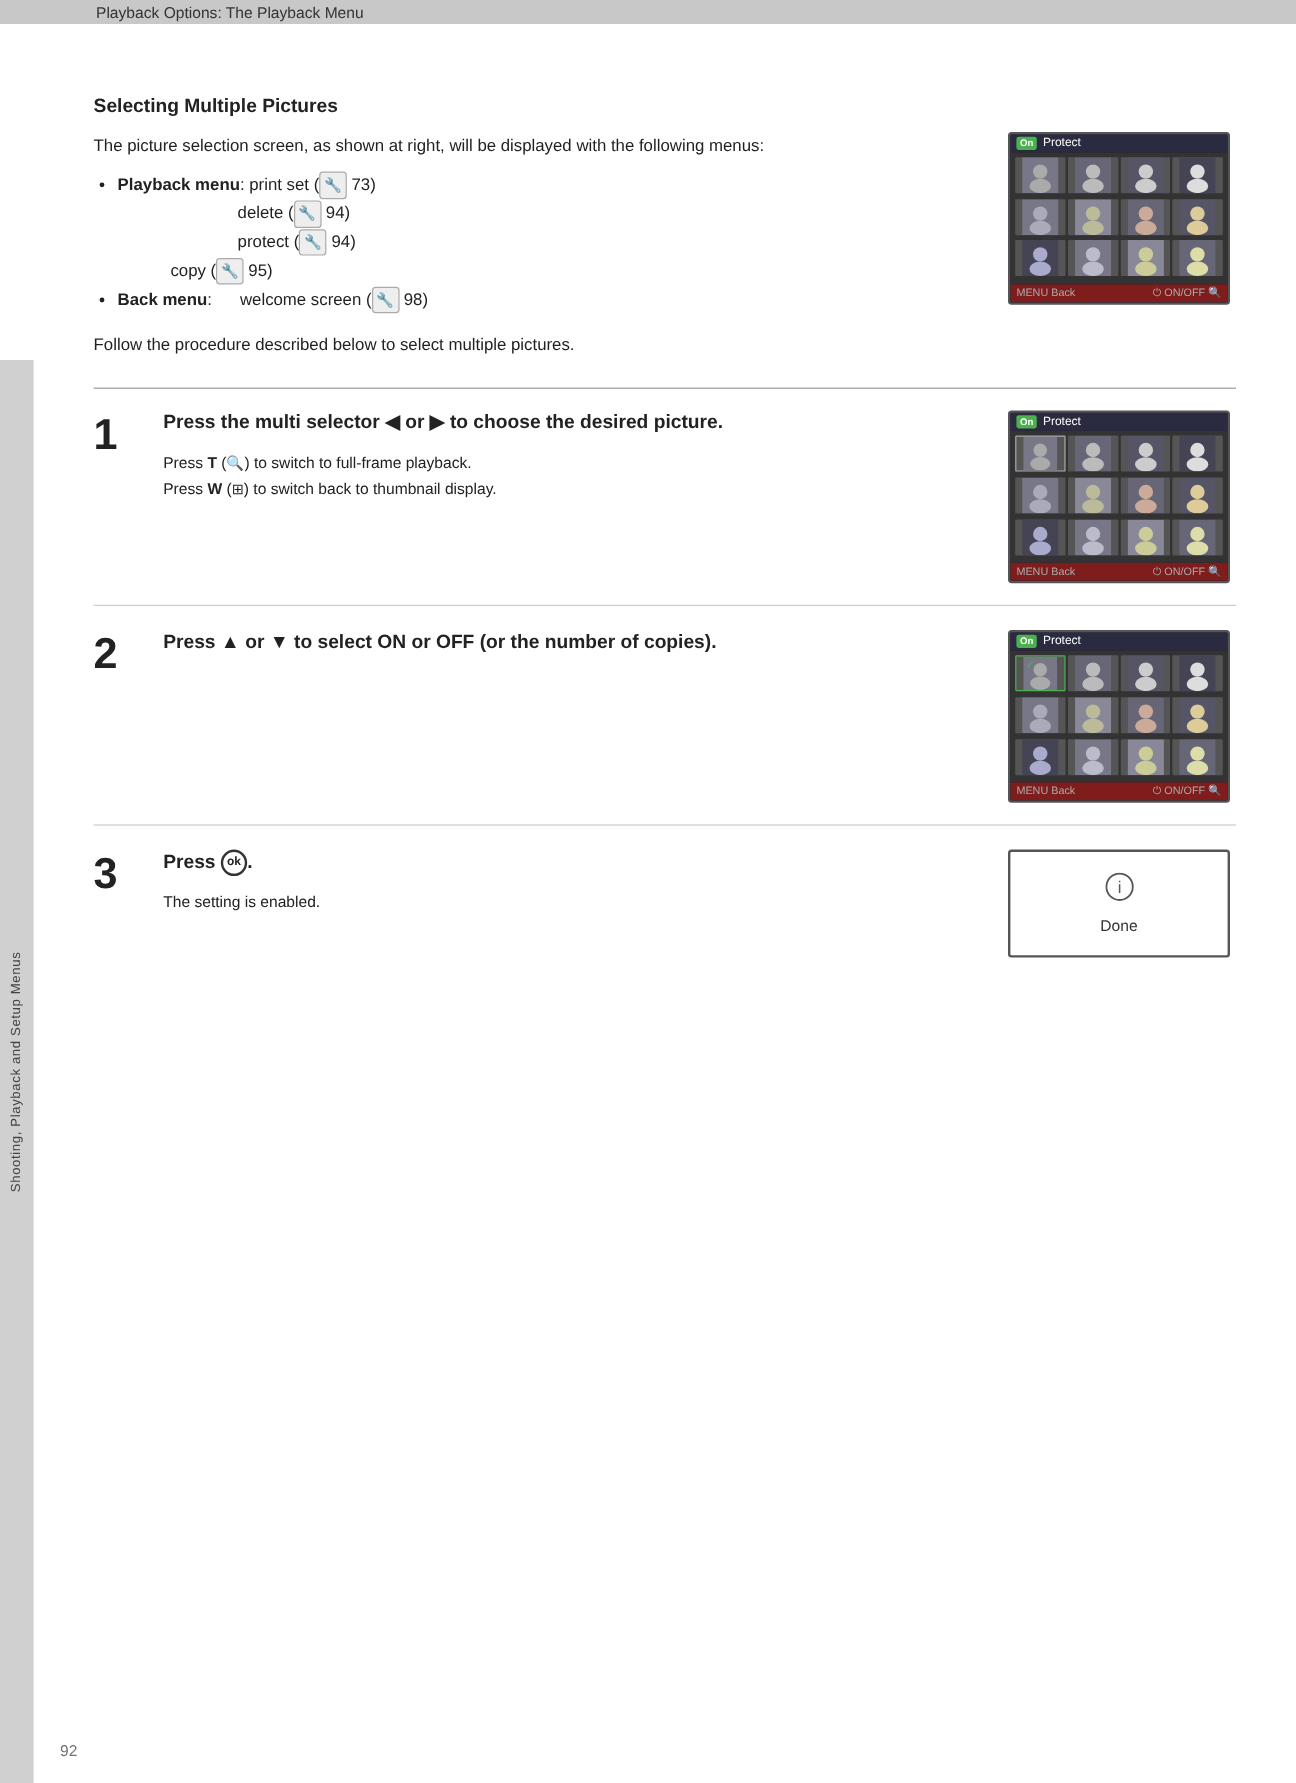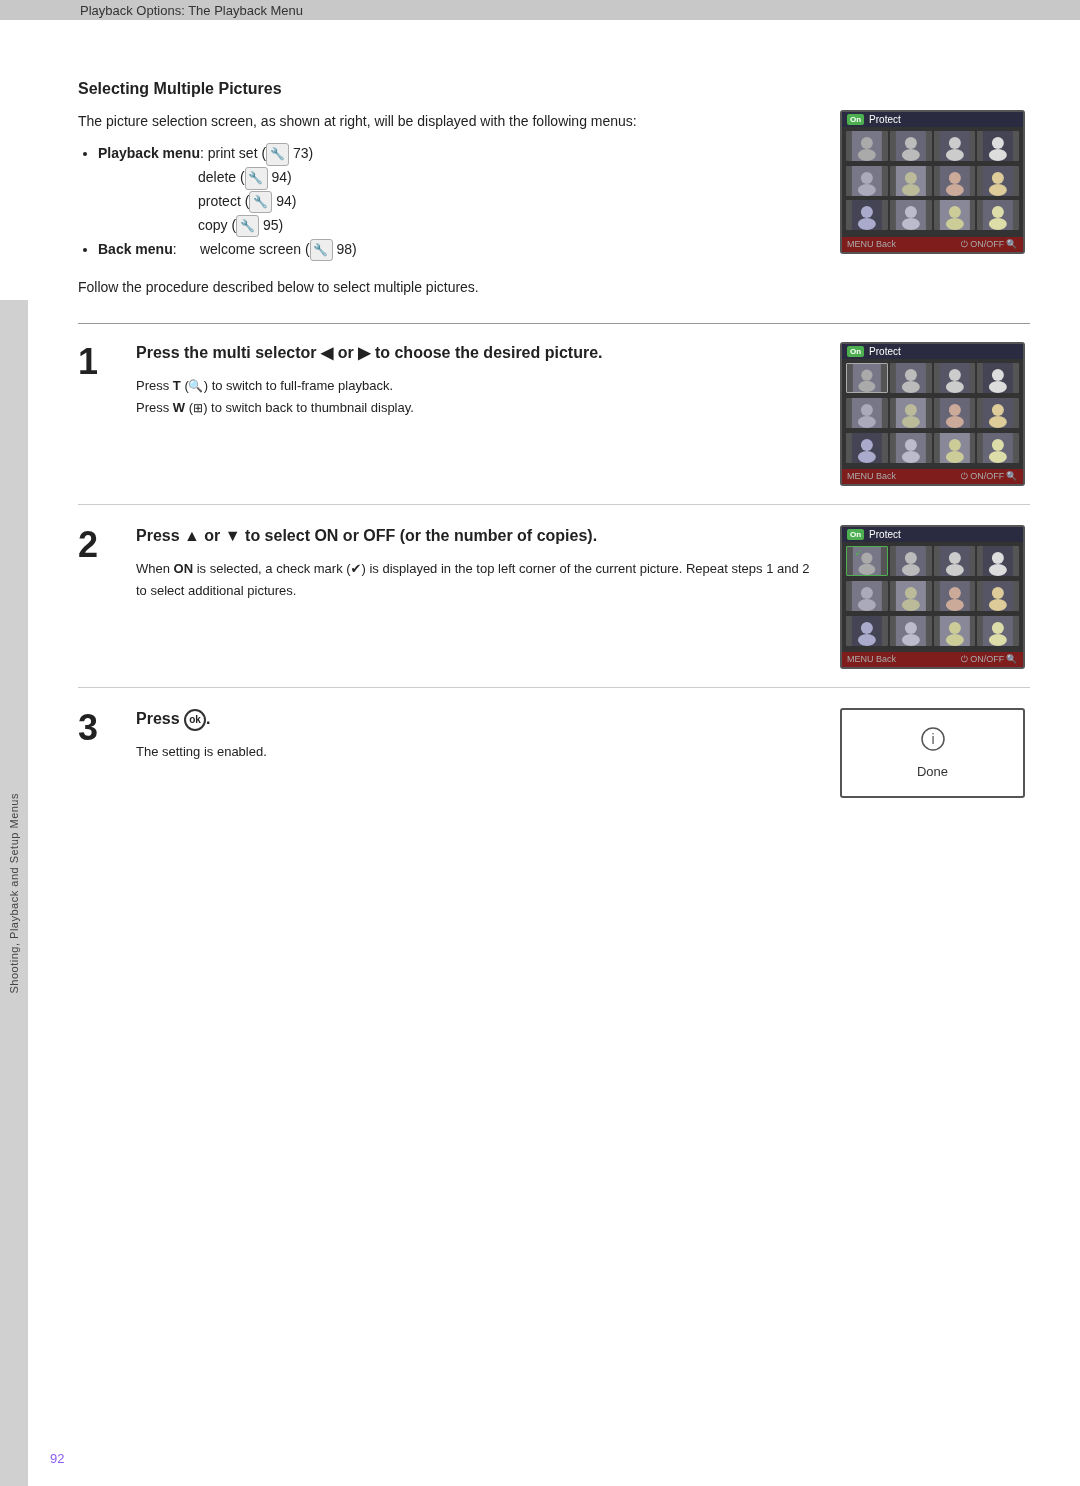--- a/index.html
+++ b/index.html
@@ -184,21 +184,21 @@
       font-size: 9px;
       padding: 2px 5px;
       display: flex;
       justify-content: space-between;
     }
     .page-number {
       position: absolute;
       bottom: 20px;
       left: 50px;
       font-size: 13px;
-      color: #8b5cf6;
+      color: #737373;
     }
     
     .info-box {
       width: 185px;
       border: 2px solid #555;
       background: #fff;
       border-radius: 3px;
       min-height: 90px;
       display: flex;
       flex-direction: column;
@@ -258,21 +258,21 @@
       <div class="section-title">Selecting Multiple Pictures</div>
 
       <div style="display:flex; flex-direction:row; align-items:flex-start; margin-bottom:8px;">
         <div style="flex:1;">
           <p class="intro-text">The picture selection screen, as shown at right, will be displayed with the following menus:</p>
           <ul class="bullet-list">
             <li class="bullet-item">
               <span class="bullet-label">Playback menu</span><span>: print set (<span class="icon-ref">🔧</span> 73)</span><br>
               <span style="margin-left:100px;">delete (<span class="icon-ref">🔧</span> 94)</span><br>
               <span style="margin-left:100px;">protect (<span class="icon-ref">🔧</span> 94)</span><br>
-              <span style="margin-left:100px;">copy (<span class="icon-ref">🔧</span> 95)</span>
+              <span style="margin-left:44px;">copy (<span class="icon-ref">🔧</span> 95)</span>
             </li>
             <li class="bullet-item">
               <span class="bullet-label">Back menu</span><span>:&nbsp;&nbsp;&nbsp;&nbsp;&nbsp; welcome screen (<span class="icon-ref">🔧</span> 98)</span>
             </li>
           </ul>
         </div>
 
         <div class="step-image">
           <div class="camera-screen">
             <div class="camera-screen-header">
@@ -488,23 +488,20 @@
           </div>
         </div>
       </div>
 
       <div class="step-row">
         <div class="step-number">2</div>
         <div class="step-content">
           <div class="step-title">
             Press ▲ or ▼ to select <strong>ON</strong> or <strong>OFF</strong> (or the number of copies).
           </div>
-          <p class="step-desc">
-            When <strong>ON</strong> is selected, a check mark (✔) is displayed in the top left corner of the current picture. Repeat steps 1 and 2 to select additional pictures.
-          </p>
         </div>
         <div class="step-image">
           <div class="camera-screen">
             <div class="camera-screen-header">
               <span class="on-badge">On</span>
               <span>Protect</span>
             </div>
             <div class="camera-grid">
               <div class="cam-cell" style="position:relative; border:1.5px solid #4CAF50;">
                 <svg viewBox="0 0 30 30">

